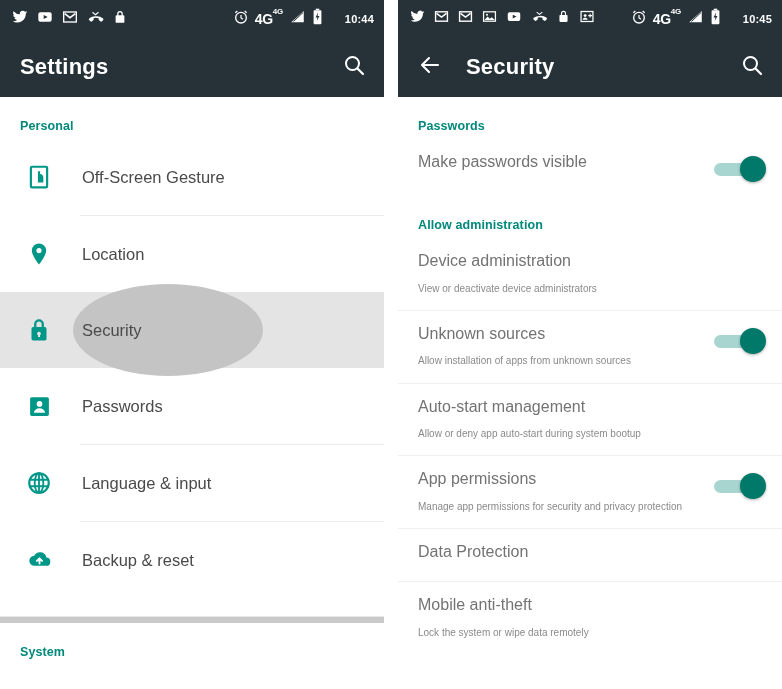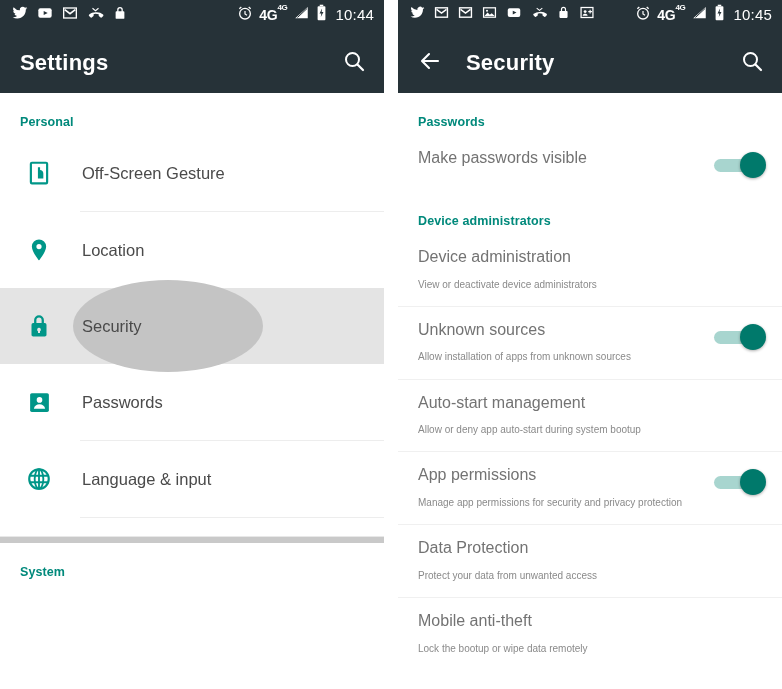--- a/index.html
+++ b/index.html
@@ -2,40 +2,40 @@
 <html><head>
 <meta charset="utf-8">
 <style>
   * { margin:0; padding:0; box-sizing:border-box; }
   html,body {
     width:782px; height:689px;
     background:#ffffff;
     font-family:"Liberation Sans", sans-serif;
     overflow:hidden;
   }
-  .stage { position:relative; width:782px; height:681px; display:flex; background:#ffffff;align-items:center; }
+  .stage { position:relative; width:782px; height:681px; display:flex; background:#ffffff; }
 
   
   .phone { position:relative; height:689px; background:#ffffff; overflow:hidden; }
   .phone-left  { width:391px; }
   .phone-right { width:391px; }
   .phone-right .inner { margin-left:7px; width:384px; }
   .phone-left .inner  { margin-right:7px; width:384px; }
 
   
   .statusbar {
     height:37px; background:#263238;
     display:flex; align-items:center;
     padding:0 10px 0 12px;
     color:#ffffff;
   }
   .status-left { display:flex; align-items:center; gap:9px; flex:1; }
   .status-right { display:flex; align-items:center; gap:6px; }
   .sicon { display:block; }
-  .status-time { font-size:15px; font-weight:normal; letter-spacing:.2px; margin-left:2px; }
+  .status-time { font-size:11px; font-weight:bold; letter-spacing:.2px; margin-left:16px; }
   .net-label { font-size:14px; font-weight:bold; letter-spacing:-.3px; position:relative; }
   .net-label sup { font-size:8px; position:relative; top:-4px; left:0px; font-weight:bold; }
 
   
   .appbar {
     height:60px; background:#263238;
     display:flex; align-items:center;
     padding:0 18px 0 20px;
   }
   .appbar .back { margin-right:24px; display:flex; align-items:center; cursor:pointer; }
@@ -232,20 +232,29 @@
             <svg width="26" height="26" viewBox="0 0 24 24">
                 <circle cx="12" cy="12" r="9" fill="none" stroke="#009688" stroke-width="2"></circle>
                 <ellipse cx="12" cy="12" rx="4" ry="9" fill="none" stroke="#009688" stroke-width="1.7"></ellipse>
                 <path d="M3.4 9h17.2M3.4 15h17.2M12 3v18" stroke="#009688" stroke-width="1.7" fill="none"></path>
               </svg>
           </div>
           <div class="lbl">Language &amp; input</div>
         </div>
         <div class="divider"></div>
 
+        <div class="lrow">
+          <div class="icon-wrap">
+            <svg width="27" height="24" viewBox="0 0 24 24">
+                <path fill="#009688" d="M18.9 9.6a6.5 6.5 0 0 0-12.2-1.8A5 5 0 0 0 7 17.8h11.5a4.1 4.1 0 0 0 .4-8.2z"></path>
+                <path d="M12 15.6v-4m0-1.3l-2.6 2.6M12 10.3l2.6 2.6" stroke="#fff" stroke-width="1.9" fill="none" stroke-linecap="round"></path>
+              </svg>
+          </div>
+          <div class="lbl">Backup &amp; reset</div>
+        </div>
 
         <div class="thickbar"></div>
 
         <div class="section-head">System</div>
       </div>
     </div>
   </div>
 
   <div class="phone phone-right">
     <div class="inner">
@@ -354,21 +363,21 @@
         <div class="rrow">
           <div class="texts">
             <div class="r-title">Make passwords visible</div>
           </div>
           <div class="toggle">
             <div class="track"></div>
             <div class="thumb"></div>
           </div>
         </div>
 
-        <div class="section-head right-pad">Device administrators</div>
+        <div class="section-head right-pad">Allow administration</div>
 
         <div class="rrow">
           <div class="texts">
             <div class="r-title">Device administration</div>
             <div class="r-sub">View or deactivate device administrators</div>
           </div>
         </div>
         <div class="rdivider"></div>
 
         <div class="rrow">
@@ -399,29 +408,28 @@
           <div class="toggle">
             <div class="track"></div>
             <div class="thumb"></div>
           </div>
         </div>
         <div class="rdivider"></div>
 
         <div class="rrow">
           <div class="texts">
             <div class="r-title">Data Protection</div>
-            <div class="r-sub">Protect your data from unwanted access</div>
           </div>
         </div>
         <div class="rdivider"></div>
 
         <div class="rrow">
           <div class="texts">
             <div class="r-title">Mobile anti-theft</div>
-            <div class="r-sub">Lock the bootup or wipe data remotely</div>
+            <div class="r-sub">Lock the system or wipe data remotely</div>
           </div>
         </div>
 
       </div>
     </div>
   </div>
 
 </div>
 
 </body></html>

